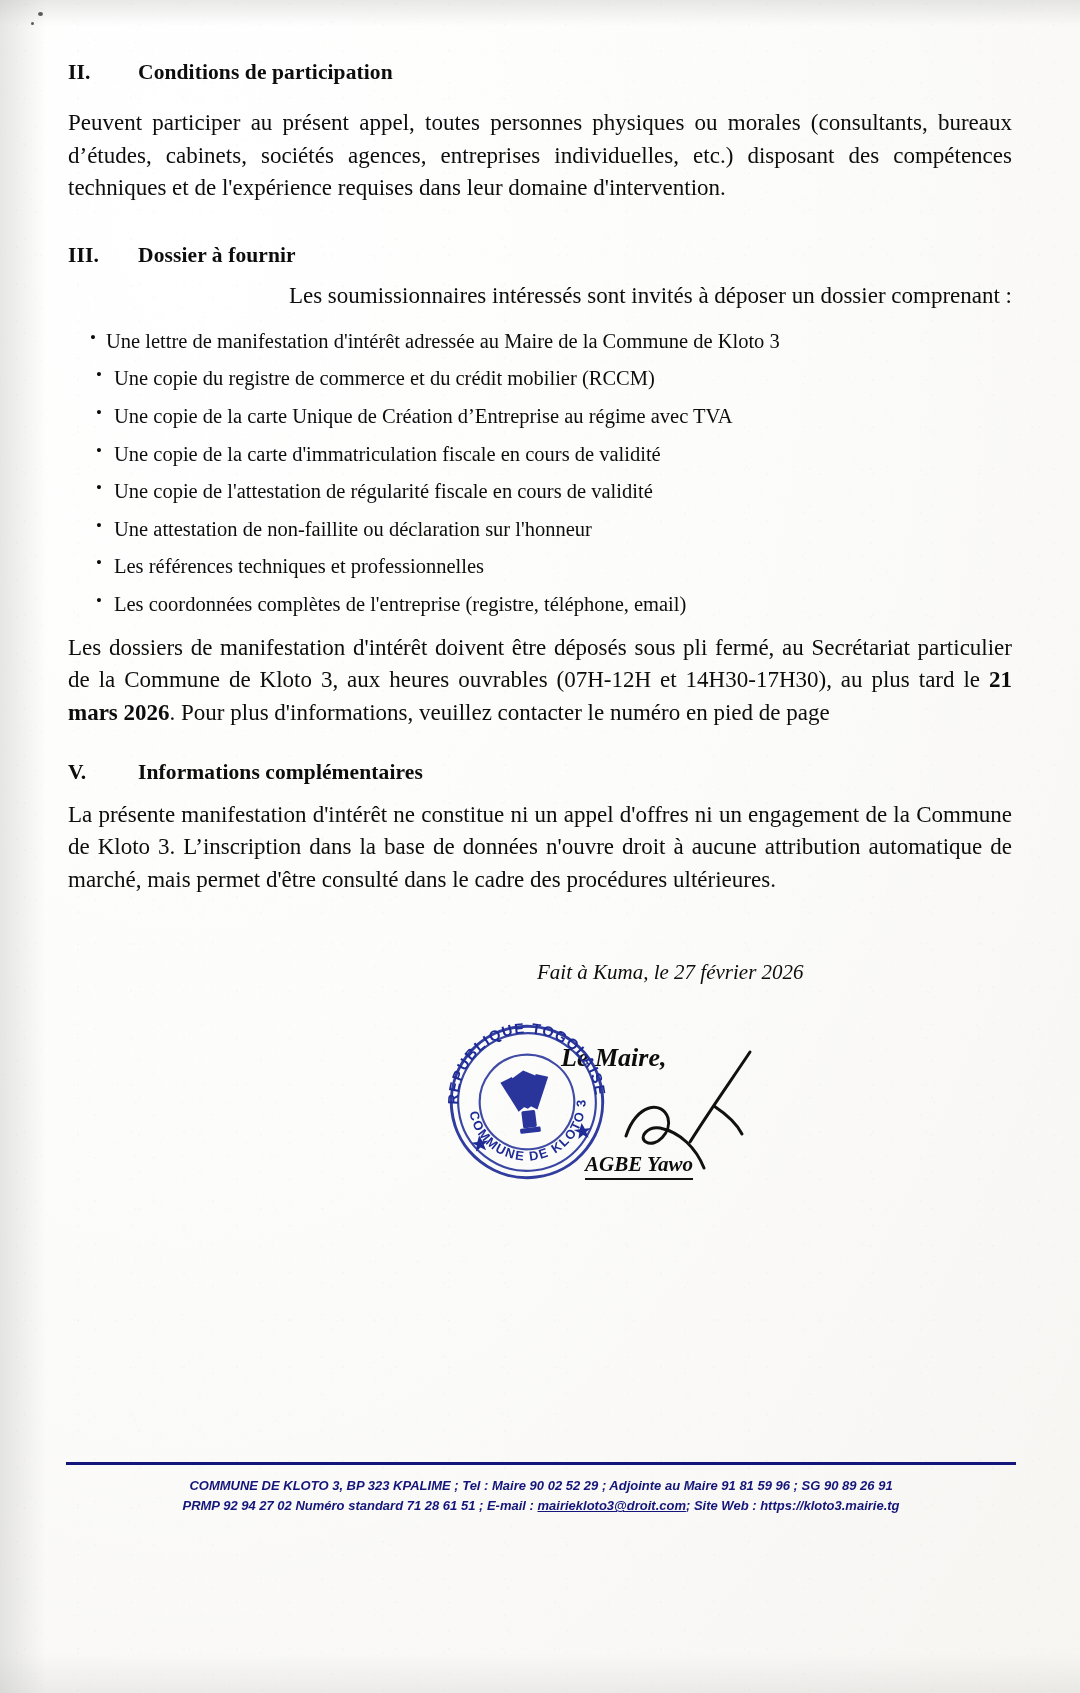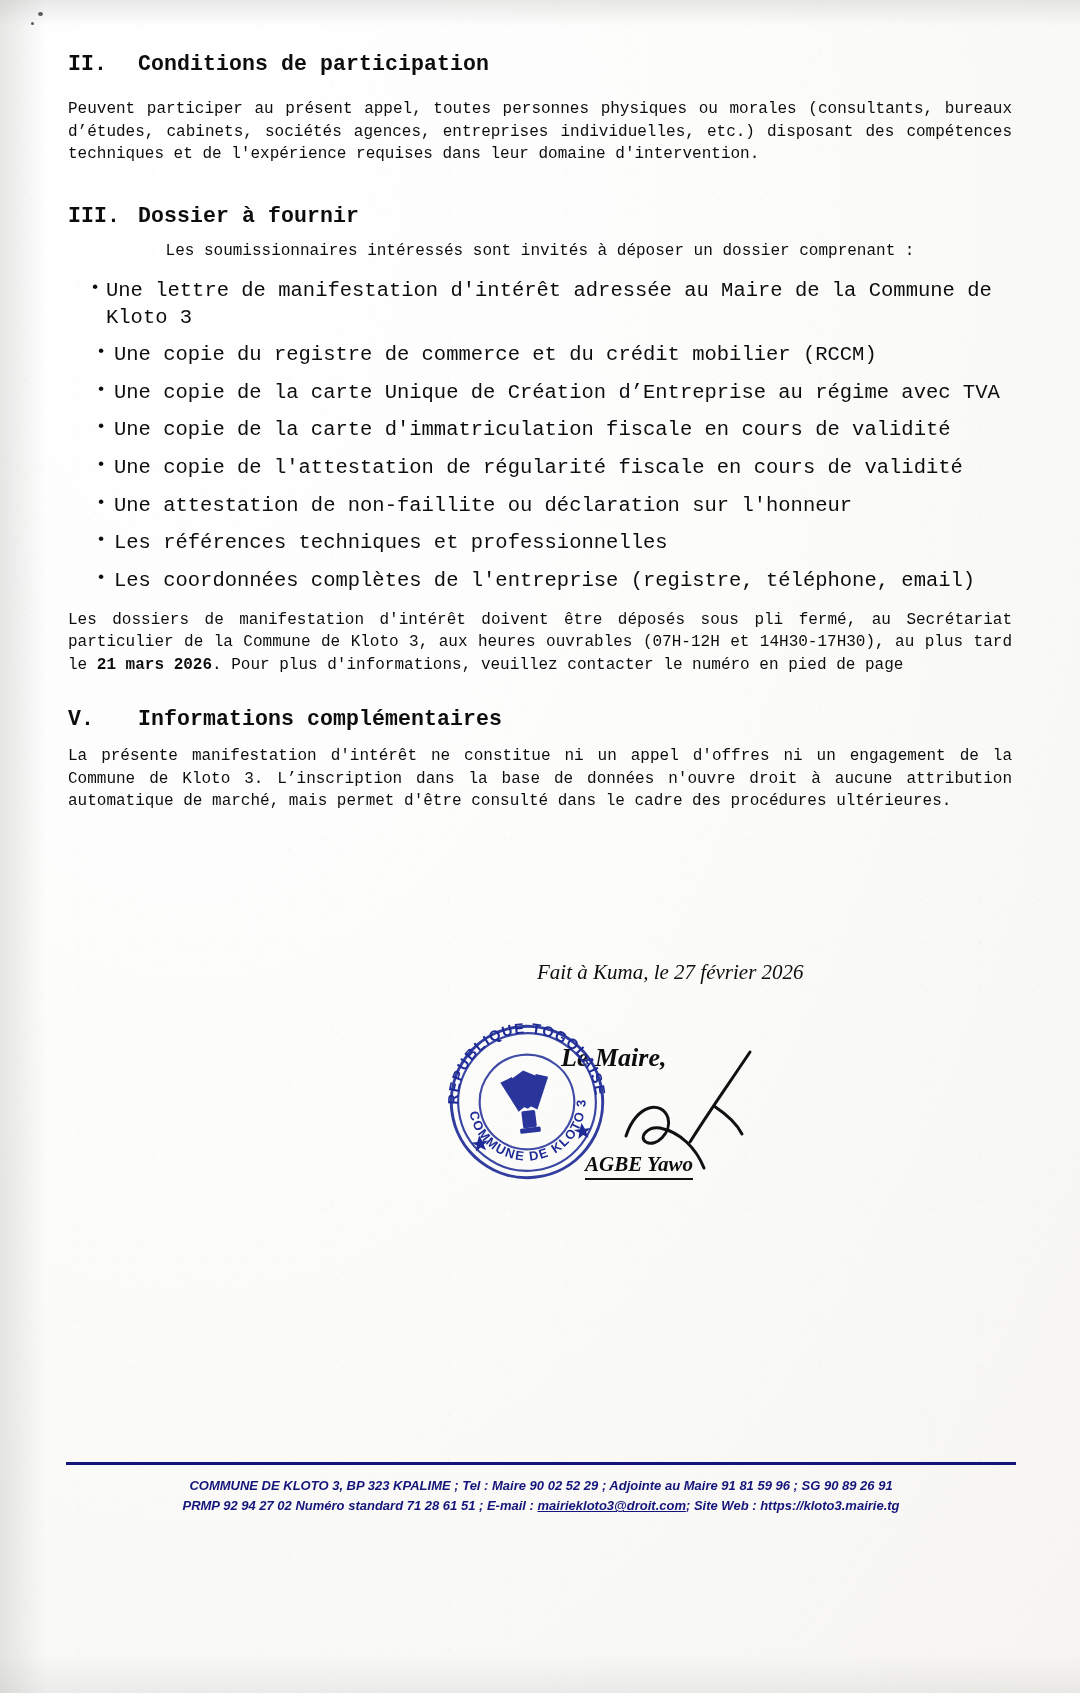--- a/index.html
+++ b/index.html
@@ -56,49 +56,48 @@
   .speck {
     position: absolute;
     background: #5a5a58;
     border-radius: 50%;
     pointer-events: none;
   }
 
   .content {
     position: absolute;
     left: 68px;
-    top: 46px;
+    top: 54px;
     width: 944px;
-    font-family: Liberation Mono, monospace;
   }
 
   h2.section-head {
     font-size: 21.5px;
     font-weight: bold;
     margin: 0;
     letter-spacing: .1px;
     display: flex;
     align-items: baseline;
   }
   h2.section-head .num {
     width: 70px;
     flex: none;
   }
   h2.section-head .ttl {
     font-size: 21.5px;
   }
 
   p.body {
-    font-size: 16px;
+    font-size: 23px;
     line-height: 1.42;
     margin: 0;
     text-align: justify;
     text-justify: inter-word;
   }
-  p.body.nojust { text-align: center; }
+  p.body.nojust { text-align: right; }
 
   ul.docs {
     list-style: none;
     margin: 0;
     padding: 0;
   }
   ul.docs li {
     position: relative;
     font-size: 20.5px;
     line-height: 1.30;

